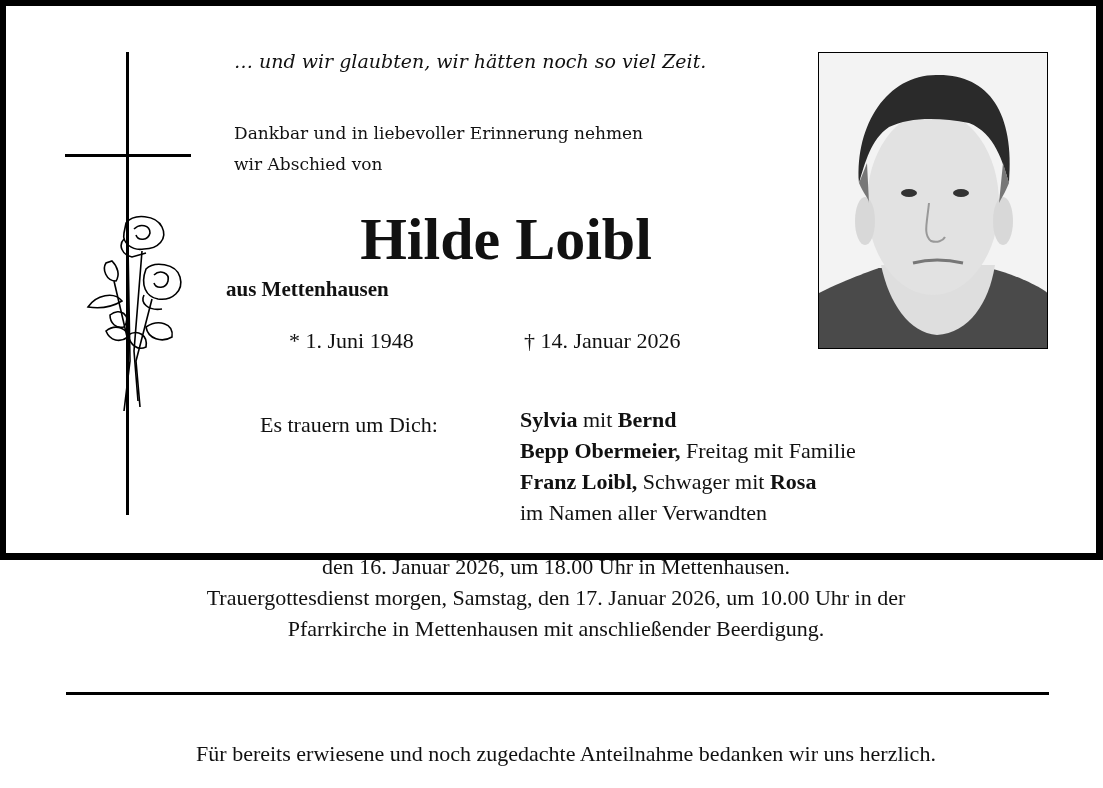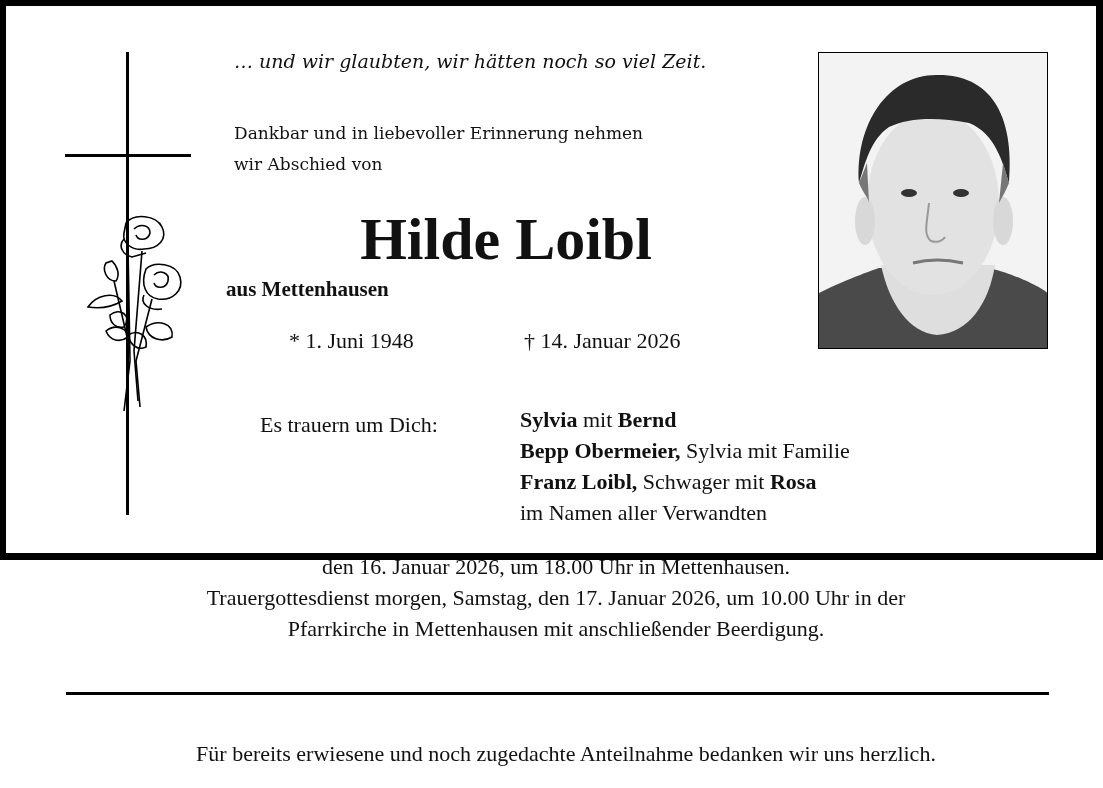--- a/index.html
+++ b/index.html
@@ -99,21 +99,21 @@
 
       <path d="M110 150 C108 170, 104 182, 112 188 C118 190, 124 188, 126 184" stroke="#999" stroke-width="2" fill="none"></path>
       <path d="M94 210 C110 206, 126 206, 144 210" stroke="#777" stroke-width="3" fill="none"></path>
     </svg>
   </div>
 
   <div class="abs mourn-label">Es trauern um Dich:</div>
 
   <div class="abs mourners">
     <div><b>Sylvia</b><span> mit </span><b>Bernd</b></div>
-    <div><b>Bepp Obermeier,</b><span> Sylvia mit Familie</span></div>
+    <div><b>Bepp Obermeier,</b><span> Freitag mit Familie</span></div>
     <div><b>Franz Loibl,</b><span> Schwager mit </span><b>Rosa</b></div>
     <div><span>im Namen aller Verwandten</span></div>
   </div>
 
   <div class="abs service">
     <div>den 16. Januar 2026, um 18.00 Uhr in Mettenhausen.</div>
     <div>Trauergottesdienst morgen, Samstag, den 17. Januar 2026, um 10.00 Uhr in der</div>
     <div>Pfarrkirche in Mettenhausen mit anschließender Beerdigung.</div>
   </div>
 

